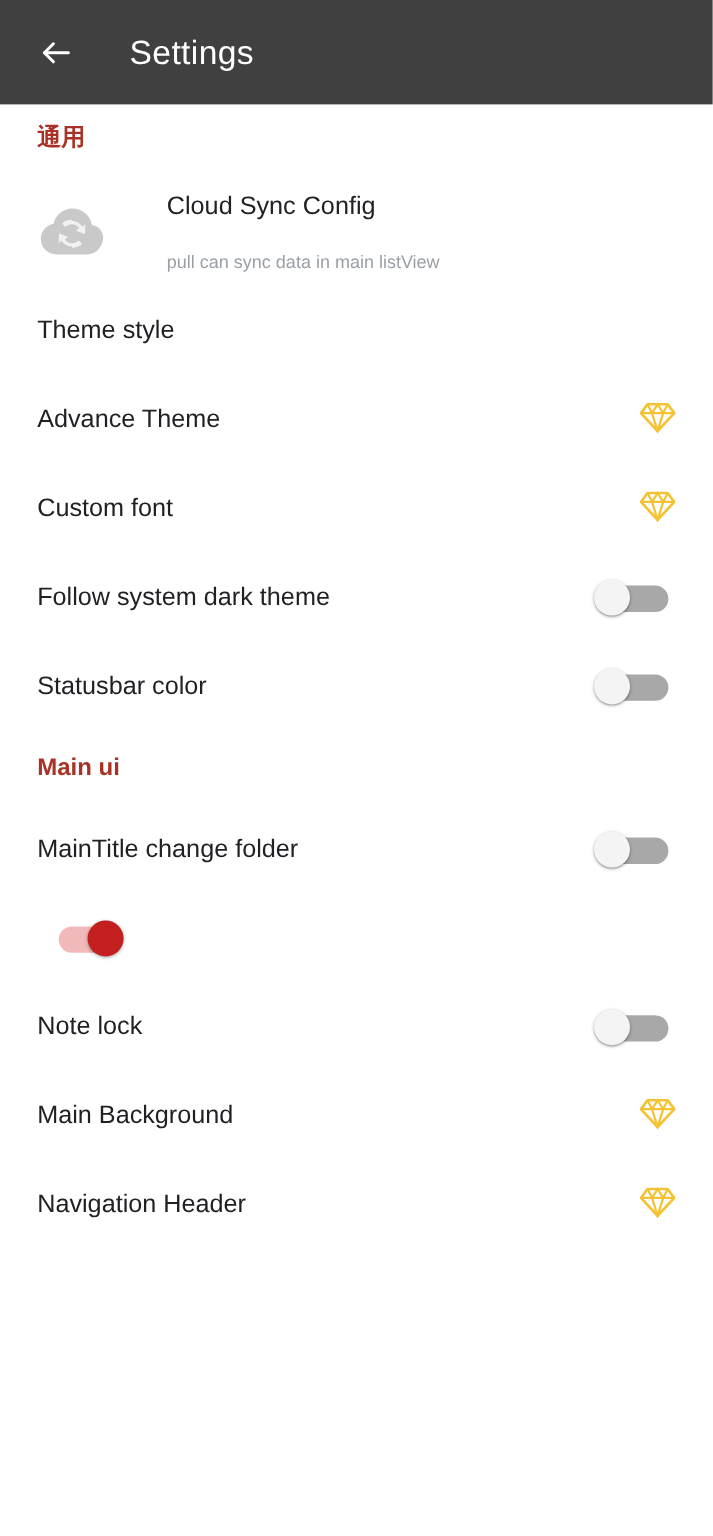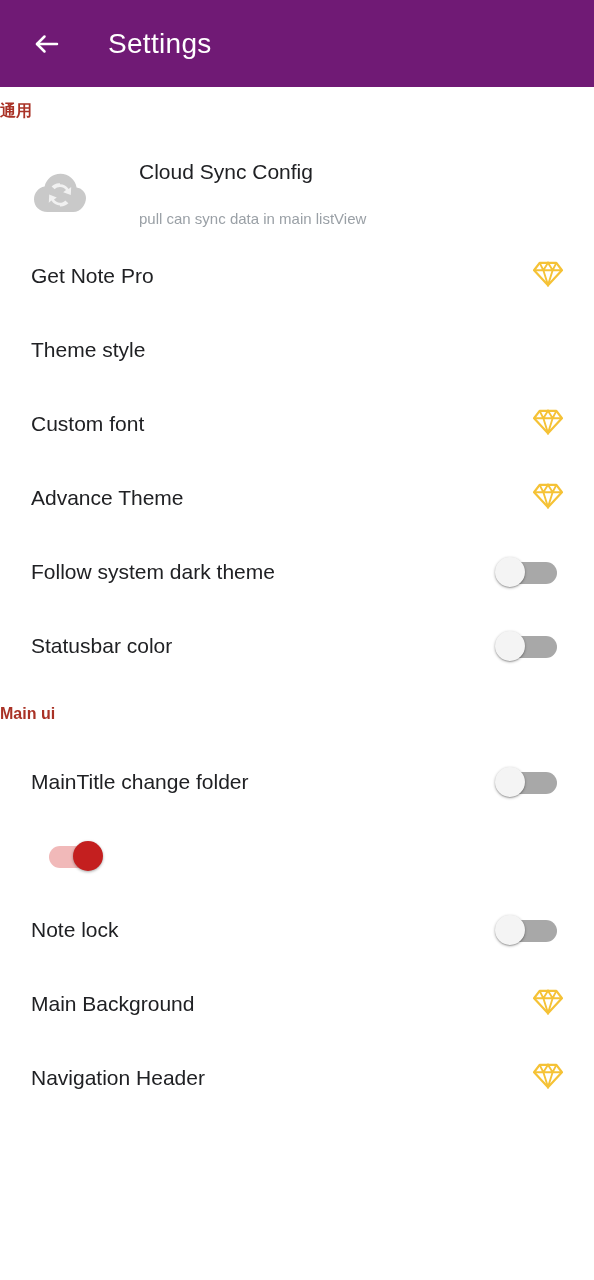--- a/index.html
+++ b/index.html
@@ -7,44 +7,45 @@
     width:594px; height:1280px;
     background:#ffffff;
     font-family:"Liberation Sans", sans-serif;
     overflow:hidden;
   }
   #app { position:relative; width:594px; height:1280px; background:#fff; }
 
   
   .appbar {
     height:87px; width:100%;
-    background:#701a75;
+    background:#404040;
     display:flex; align-items:center;
     padding-left:26px;
   }
   .back-btn {
     width:42px; height:42px;
     display:flex; align-items:center; justify-content:center;
     flex:0 0 auto; cursor:pointer;
   }
   .back-btn svg { display:block; }
   .appbar-title {
     color:#ffffff;
     font-size:28px;
     font-weight:500;
     letter-spacing:.3px;
     margin-left:40px;
     white-space:nowrap;
   }
 
   
   .section-header {
-    font-size:16px;
+    font-size:20px;
     font-weight:700;
     color:#a93226;
+    padding-left:31px;
     display:flex; align-items:center;
   }
   .section-general { height:60px; padding-top:14px; align-items:flex-start; }
   .section-mainui  { height:62px; align-items:center; }
 
   
   .row {
     position:relative;
     display:flex; align-items:center;
     padding-left:31px; padding-right:31px;
@@ -139,51 +140,40 @@
           <path d="M29 35.4c-3.6 0-6.8-1.9-8.6-4.8l-2.6 2.1.4-8.2 7.6 2.9-2.8 2.2c1.3 1.9 3.5 3.1 6 3.1 2.1 0 4-.9 5.3-2.3l3.1 2.8c-2.1 2.2-5.1 3.4-8.4 3.2z"></path>
         </g>
       </svg>
     </div>
     <div class="cloud-text">
       <div class="cloud-title">Cloud Sync Config</div>
       <div class="cloud-sub">pull can sync data in main listView</div>
     </div>
   </div>
 
-  <div class="row">
-    <div class="row-label">Get Note Pro</div>
-    <div class="trailing">
-      <span class="gem">
-        <svg width="30" height="26" viewBox="0 0 32 28">
-          <path d="M7 2h18l6 8-15 16L1 10z" fill="none" stroke="#f5c236" stroke-width="2.4" stroke-linejoin="round"></path>
-          <path d="M1 10h30M7 2l4 8 5-8 5 8 4-8M11 10l5 16 5-16" fill="none" stroke="#f5c236" stroke-width="2"></path>
-        </svg>
-      </span>
-    </div>
-  </div>
 
   <div class="row">
     <div class="row-label">Theme style</div>
     <div class="trailing"></div>
   </div>
 
   <div class="row">
+    <div class="row-label">Advance Theme</div>
+    <div class="trailing">
+      <span class="gem">
+        <svg width="30" height="26" viewBox="0 0 32 28">
+          <path d="M7 2h18l6 8-15 16L1 10z" fill="none" stroke="#f5c236" stroke-width="2.4" stroke-linejoin="round"></path>
+          <path d="M1 10h30M7 2l4 8 5-8 5 8 4-8M11 10l5 16 5-16" fill="none" stroke="#f5c236" stroke-width="2"></path>
+        </svg>
+      </span>
+    </div>
+  </div>
+
+  <div class="row">
     <div class="row-label">Custom font</div>
-    <div class="trailing">
-      <span class="gem">
-        <svg width="30" height="26" viewBox="0 0 32 28">
-          <path d="M7 2h18l6 8-15 16L1 10z" fill="none" stroke="#f5c236" stroke-width="2.4" stroke-linejoin="round"></path>
-          <path d="M1 10h30M7 2l4 8 5-8 5 8 4-8M11 10l5 16 5-16" fill="none" stroke="#f5c236" stroke-width="2"></path>
-        </svg>
-      </span>
-    </div>
-  </div>
-
-  <div class="row">
-    <div class="row-label">Advance Theme</div>
     <div class="trailing">
       <span class="gem">
         <svg width="30" height="26" viewBox="0 0 32 28">
           <path d="M7 2h18l6 8-15 16L1 10z" fill="none" stroke="#f5c236" stroke-width="2.4" stroke-linejoin="round"></path>
           <path d="M1 10h30M7 2l4 8 5-8 5 8 4-8M11 10l5 16 5-16" fill="none" stroke="#f5c236" stroke-width="2"></path>
         </svg>
       </span>
     </div>
   </div>
 

